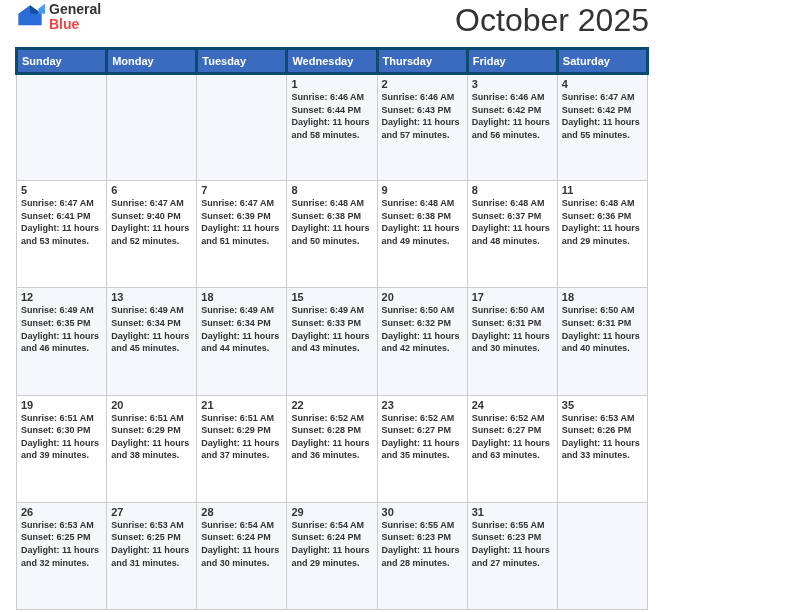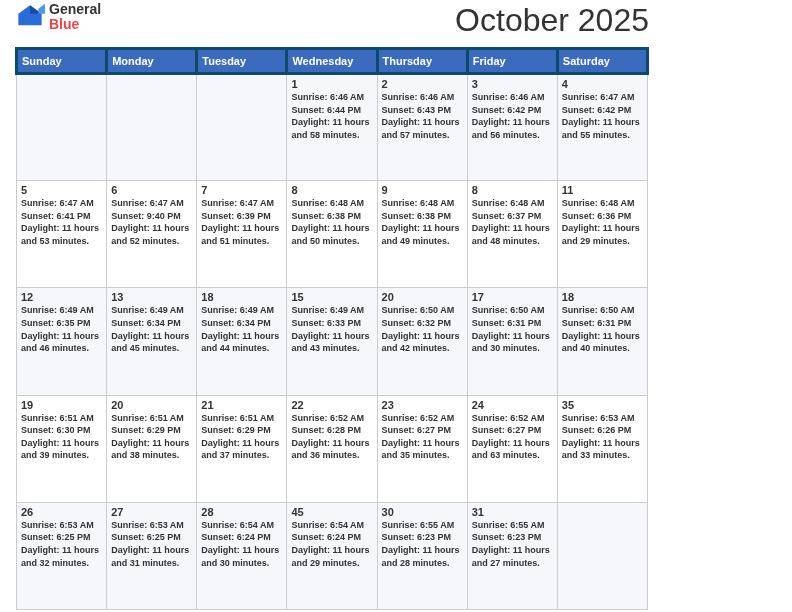--- a/index.html
+++ b/index.html
@@ -366,21 +366,21 @@
         </td>
           <td>
           <span class="day-num">28</span>
           <div class="day-info">
             <span>Sunrise: 6:54 AM</span><br>
             <span>Sunset: 6:24 PM</span><br>
             <span>Daylight: 11 hours and 30 minutes.</span>
           </div>
         </td>
           <td>
-          <span class="day-num">45</span>
+          <span class="day-num">29</span>
           <div class="day-info">
             <span>Sunrise: 6:54 AM</span><br>
             <span>Sunset: 6:24 PM</span><br>
             <span>Daylight: 11 hours and 29 minutes.</span>
           </div>
         </td>
           <td>
           <span class="day-num">30</span>
           <div class="day-info">
             <span>Sunrise: 6:55 AM</span><br>

